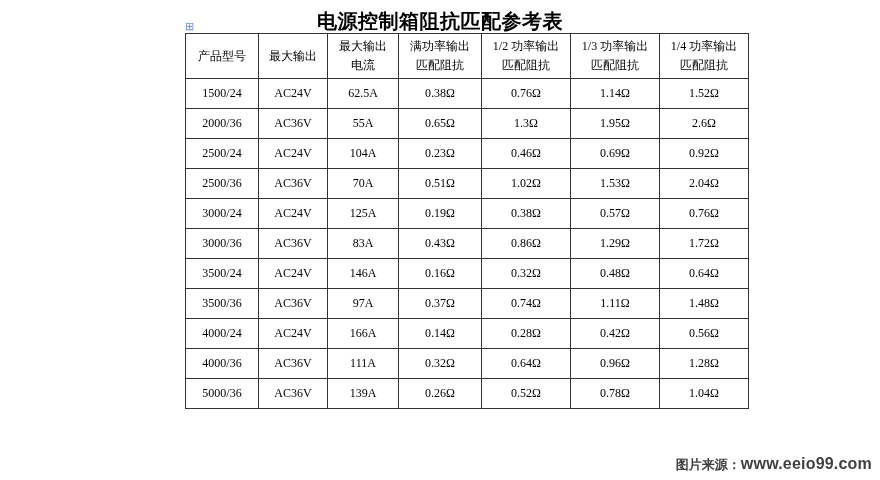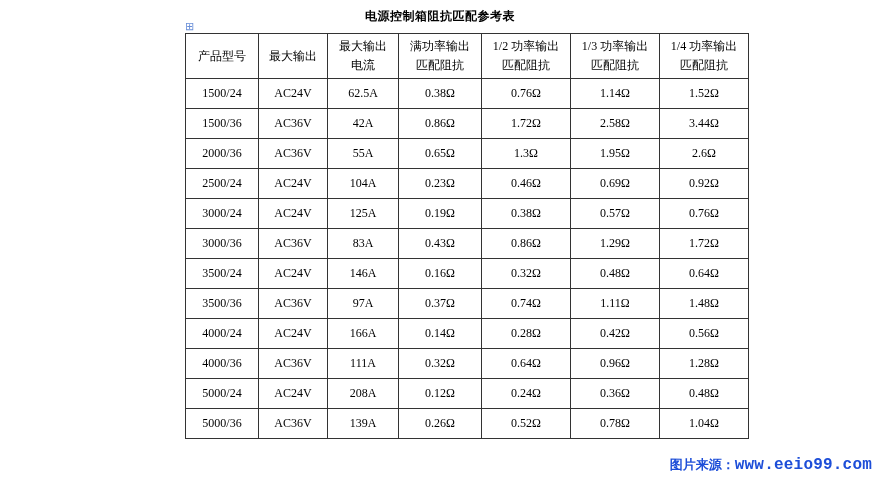--- a/index.html
+++ b/index.html
@@ -21,21 +21,21 @@
     height: 480px;
   }
   .doc-title {
     position: absolute;
     top: 8px;
     left: 0;
     width: 880px;
     text-align: center;
     font-family: "Liberation Sans", sans-serif;
     font-weight: bold;
-    font-size: 12px;
+    font-size: 20px;
     letter-spacing: 0.5px;
   }
   .anchor-mark {
     position: absolute;
     left: 185px;
     top: 22px;
     width: 9px;
     height: 9px;
     color: #6a8fd8;
     font-size: 11px;
@@ -73,24 +73,24 @@
   .col-3 { width: 82px; }
   .col-4 { width: 88px; }
   .col-5 { width: 88px; margin-left: 44px; }
   .col-6 { width: 88px; }
   .hdr-line1 { display: block; }
   .hdr-line2 { display: block; }
   .watermark {
     position: absolute;
     right: 8px;
     bottom: 6px;
-    font-family: Liberation Mono, monospace;
+    font-family: Liberation Sans, sans-serif;
     font-size: 15px;
     font-weight: bold;
-    color: #1d4ed8;
+    color: #404040;
     white-space: nowrap;
     padding-left: 13px;
   }
   .watermark .wm-label {
     font-size: 13px;
     font-weight: bold;
   }
   .watermark .wm-url {
     font-size: 16px;
     font-weight: bold;
@@ -142,47 +142,47 @@
         <tr>
           <td class="col-0">1500/24</td>
           <td class="col-1">AC24V</td>
           <td class="col-2">62.5A</td>
           <td class="col-3">0.38Ω</td>
           <td class="col-4">0.76Ω</td>
           <td class="col-5">1.14Ω</td>
           <td class="col-6">1.52Ω</td>
         </tr>
         <tr>
-          <td class="col-0">1500/36</td>
-          <td class="col-1">AC36V</td>
-          <td class="col-2">42A</td>
-          <td class="col-3">0.86Ω</td>
-          <td class="col-4">1.72Ω</td>
-          <td class="col-5">2.58Ω</td>
-          <td class="col-6">3.44Ω</td>
-        </tr>
-        <tr>
           <td class="col-0">2000/36</td>
           <td class="col-1">AC36V</td>
           <td class="col-2">55A</td>
           <td class="col-3">0.65Ω</td>
           <td class="col-4">1.3Ω</td>
           <td class="col-5">1.95Ω</td>
           <td class="col-6">2.6Ω</td>
         </tr>
         <tr>
           <td class="col-0">2500/24</td>
           <td class="col-1">AC24V</td>
           <td class="col-2">104A</td>
           <td class="col-3">0.23Ω</td>
           <td class="col-4">0.46Ω</td>
           <td class="col-5">0.69Ω</td>
           <td class="col-6">0.92Ω</td>
         </tr>
         <tr>
+          <td class="col-0">2500/36</td>
+          <td class="col-1">AC36V</td>
+          <td class="col-2">70A</td>
+          <td class="col-3">0.51Ω</td>
+          <td class="col-4">1.02Ω</td>
+          <td class="col-5">1.53Ω</td>
+          <td class="col-6">2.04Ω</td>
+        </tr>
+        <tr>
           <td class="col-0">3000/24</td>
           <td class="col-1">AC24V</td>
           <td class="col-2">125A</td>
           <td class="col-3">0.19Ω</td>
           <td class="col-4">0.38Ω</td>
           <td class="col-5">0.57Ω</td>
           <td class="col-6">0.76Ω</td>
         </tr>
         <tr>
           <td class="col-0">3000/36</td>
@@ -223,29 +223,20 @@
         <tr>
           <td class="col-0">4000/36</td>
           <td class="col-1">AC36V</td>
           <td class="col-2">111A</td>
           <td class="col-3">0.32Ω</td>
           <td class="col-4">0.64Ω</td>
           <td class="col-5">0.96Ω</td>
           <td class="col-6">1.28Ω</td>
         </tr>
         <tr>
-          <td class="col-0">5000/24</td>
-          <td class="col-1">AC24V</td>
-          <td class="col-2">208A</td>
-          <td class="col-3">0.12Ω</td>
-          <td class="col-4">0.24Ω</td>
-          <td class="col-5">0.36Ω</td>
-          <td class="col-6">0.48Ω</td>
-        </tr>
-        <tr>
           <td class="col-0">5000/36</td>
           <td class="col-1">AC36V</td>
           <td class="col-2">139A</td>
           <td class="col-3">0.26Ω</td>
           <td class="col-4">0.52Ω</td>
           <td class="col-5">0.78Ω</td>
           <td class="col-6">1.04Ω</td>
         </tr>
       </tbody>
     </table>

